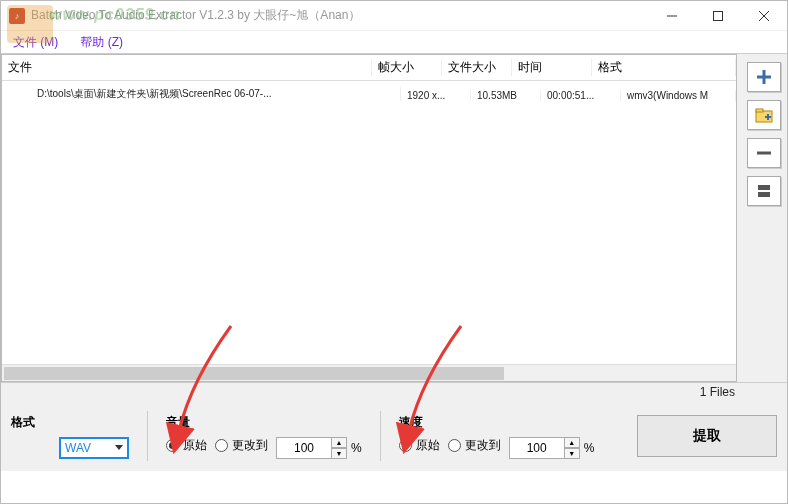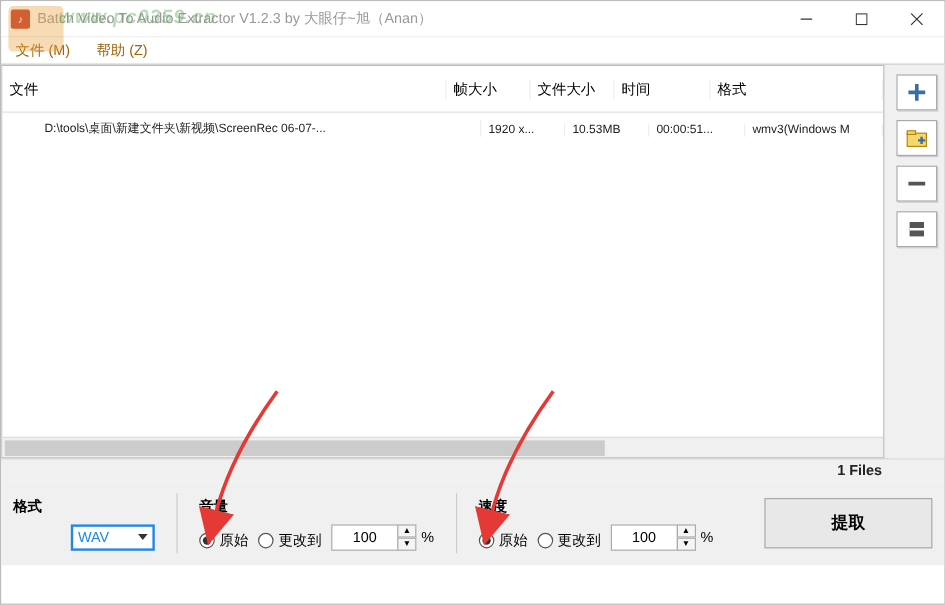--- a/index.html
+++ b/index.html
@@ -36,21 +36,21 @@
     display: flex; align-items: center; justify-content: center;
     color: #333;
   }
   .winbtn svg { width: 10px; height: 10px; }
   .menubar {
     height: 22px;
     display: flex;
     align-items: center;
     padding: 0 6px;
     gap: 10px;
-    color: #a16207;
+    color: #6d28d9;
   }
   .menubar span { padding: 2px 6px; }
   .main {
     display: flex;
     height: 330px;
     border-top: 1px solid #ccc;
     border-bottom: 1px solid #ccc;
     background: #f0f0f0;
   }
   .list-wrap {
@@ -60,21 +60,21 @@
     margin: 0 4px 0 0;
     display: flex;
     flex-direction: column;
     overflow: hidden;
     position: relative;
   }
   .list-header {
     display: flex;
     background: #fff;
     border-bottom: 1px solid #ddd;
-    height: 39px;
+    height: 26px;
     align-items: center;
     font-size: 12px;
   }
   .col { padding: 0 6px; border-right: 1px solid #eee; overflow: hidden; white-space: nowrap; }
   .c-file { width: 370px; }
   .c-frame { width: 70px; }
   .c-size { width: 70px; }
   .c-time { width: 80px; }
   .c-fmt { flex: 1; }
   .list-body { flex: 1; background: #fff; overflow-x: auto; overflow-y: hidden; position: relative; }
@@ -115,36 +115,35 @@
     border: 1px solid #aaa;
     display: flex; align-items:center; justify-content:center;
     box-shadow: inset 0 0 0 1px #fff, 1px 1px 0 #ccc;
   }
   .files-count {
     text-align: right;
     padding: 2px 52px 2px 12px;
     color: #222;
     height: 18px;
     background:#f0f0f0;
-    font-weight:bold;
   }
   .bottom {
     display: flex;
     align-items: center;
     height: 70px;
     padding: 0 10px;
     gap: 18px;
     background:#f0f0f0;
   }
   .group {
     display: flex;
     flex-direction: column;
     gap: 6px;
   }
-  .group-h { display:flex; align-items:flex-end; gap:8px; height:62px;}
+  .group-h { display:flex; align-items:flex-start; gap:8px; height:62px;}
   .label-bold { font-weight: bold; font-size: 12px; }
   .format-select {
     border: 2px solid #1e88e5;
     width: 70px; height: 22px;
     display: flex; align-items: center;
     padding: 0 4px;
     background: #fff;
     color: #1e88e5;
     position: relative;
     justify-content: space-between;

